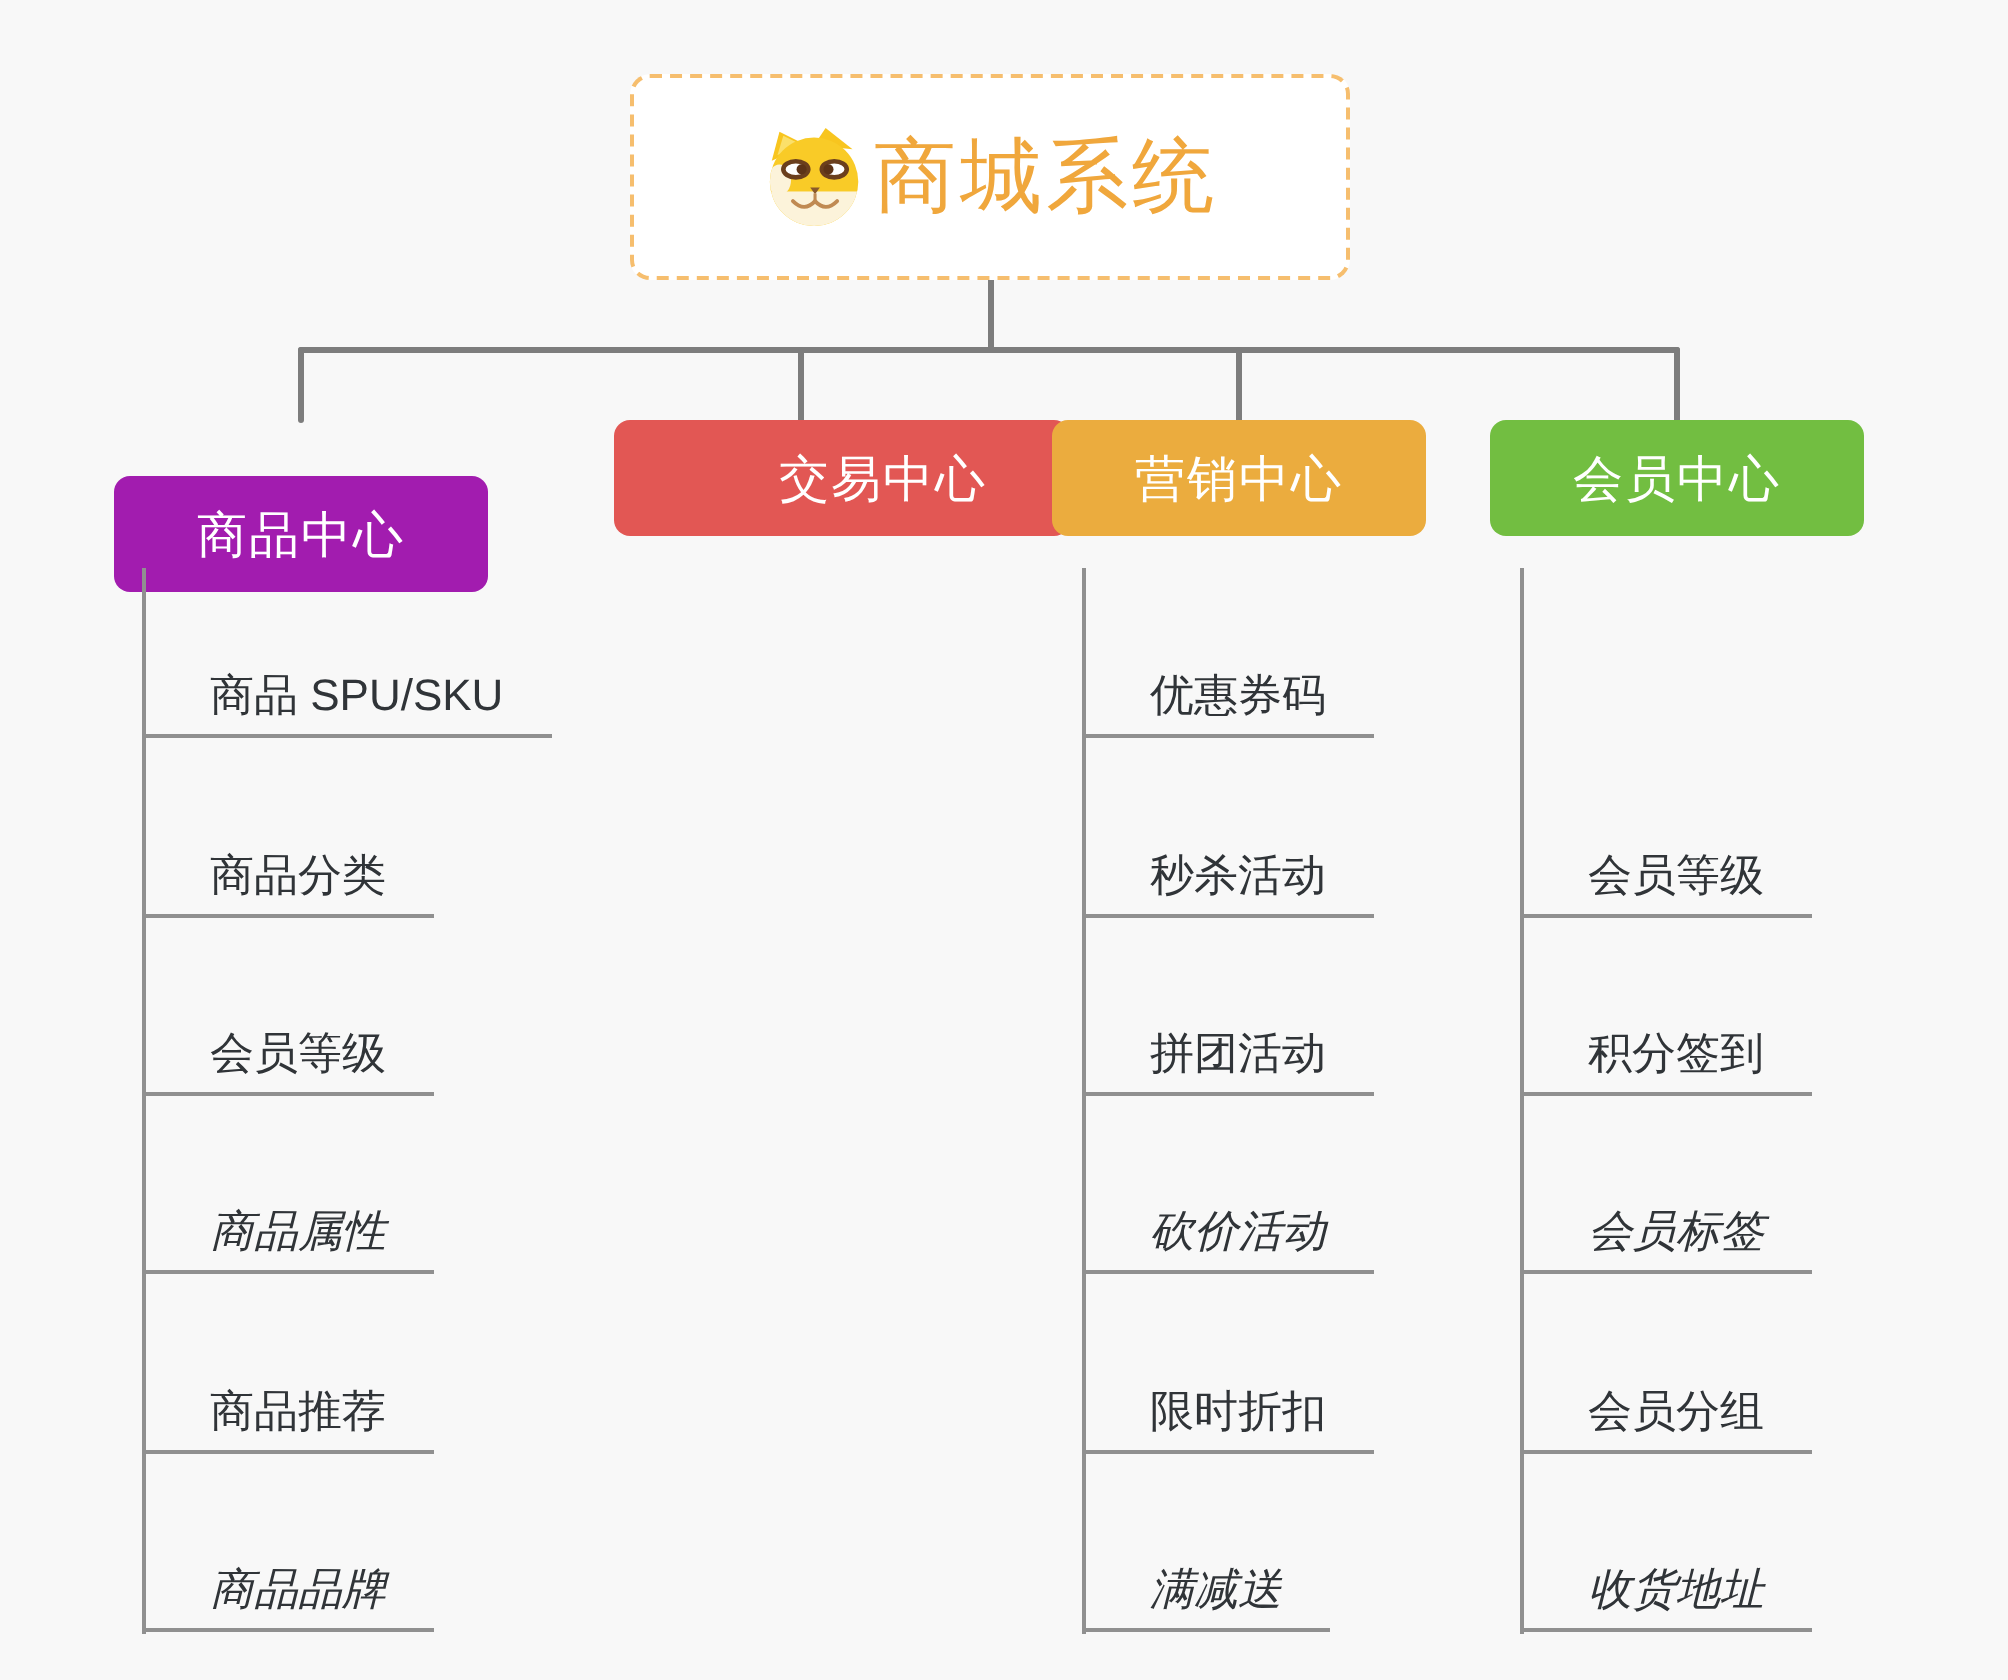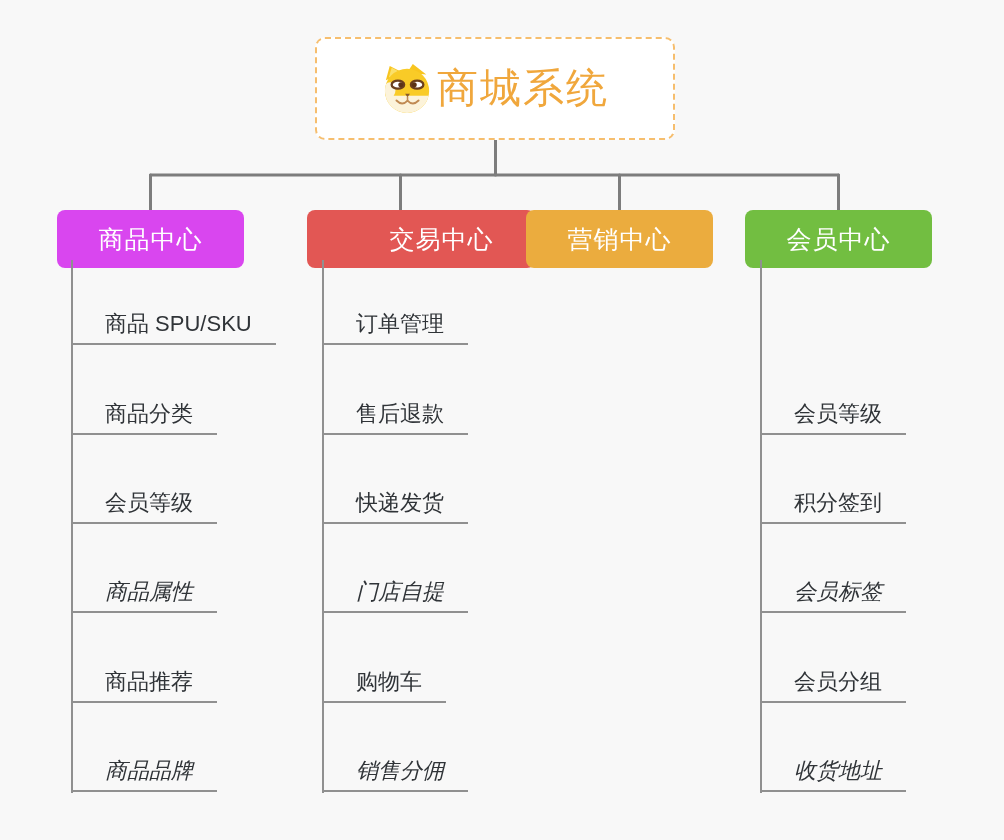--- a/index.html
+++ b/index.html
@@ -23,21 +23,21 @@
   
   .branch{
     position:absolute;top:210px;width:187px;height:58px;
     border-radius:8px;display:flex;align-items:center;justify-content:center;
     color:#FFFFFF;font-size:25px;letter-spacing:1px;cursor:default;
   }
   .branch--1{left:57px;}  .branch--2{left:307px;padding-left:41px;}
   .branch--3{left:526px;} .branch--4{left:745px;}
 
   
-  .col{position:absolute;top:260px;width:240px;height:534px;}
+  .col{position:absolute;top:284px;width:240px;height:534px;}
   .col--1{left:71px;} .col--2{left:322px;} .col--3{left:541px;} .col--4{left:760px;}
   .trunk{position:absolute;left:0;top:0;width:2px;height:533px;background:#909090;}
   .child{
     position:absolute;left:0;white-space:nowrap;
     padding:0 24px 6px 34px;border-bottom:2px solid #909090;
     font-size:22px;line-height:27px;color:#303438;
   }
   .child.r1{top:50px;} .child.r2{top:140px;} .child.r3{top:229px;}
   .child.r4{top:318px;font-style:italic;} .child.r5{top:408px;} .child.r6{top:497px;font-style:italic;}
 </style>
@@ -76,21 +76,21 @@
         <ellipse cx="37.5" cy="21.5" rx="6.5" ry="4.2" fill="#FFFFFF" stroke="#6B3F1D" stroke-width="2.4"></ellipse>
         <circle cx="34.5" cy="21.5" r="2.6" fill="#5C3317"></circle>
         <path d="M25 31 L30 31 L27.5 34.5 Z" fill="#8A5A2B"></path>
         <path d="M27.5 34 L27.5 38" stroke="#C08A52" stroke-width="1.6" fill="none"></path>
         <path d="M16 38 Q22 44 27.5 38 Q33 44 39 38" stroke="#C08A52" stroke-width="2" fill="none" stroke-linecap="round"></path>
       </svg>
     </span>
     <span class="root-title" style="color: rgb(240, 167, 60);">商城系统</span>
   </div>
 
-  <div class="branch branch--1" style="background-color: #d946ef;">
+  <div class="branch branch--1" style="background-color: #a21caf; margin-top: 28px;">
     <span>商品中心</span>
   </div>
   <div class="branch branch--2" style="background-color: rgb(226, 87, 84);">
     <span>交易中心</span>
   </div>
   <div class="branch branch--3" style="background-color: rgb(235, 172, 62);">
     <span>营销中心</span>
   </div>
   <div class="branch branch--4" style="background-color: rgb(114, 190, 65);">
     <span>会员中心</span>
@@ -99,30 +99,30 @@
   <div class="col col--1">
     <div class="trunk"></div>
     <div class="child r1">商品 SPU/SKU</div>
     <div class="child r2">商品分类</div>
     <div class="child r3">会员等级</div>
     <div class="child r4">商品属性</div>
     <div class="child r5">商品推荐</div>
     <div class="child r6">商品品牌</div>
   </div>
 
-  <div class="col col--2">
+
+  <div class="col col--3">
     <div class="trunk"></div>
-    <div class="child r1">订单管理</div>
-    <div class="child r2">售后退款</div>
-    <div class="child r3">快递发货</div>
-    <div class="child r4">门店自提</div>
-    <div class="child r5">购物车</div>
-    <div class="child r6">销售分佣</div>
+    <div class="child r1">优惠券码</div>
+    <div class="child r2">秒杀活动</div>
+    <div class="child r3">拼团活动</div>
+    <div class="child r4">砍价活动</div>
+    <div class="child r5">限时折扣</div>
+    <div class="child r6">满减送</div>
   </div>
-
 
   <div class="col col--4">
     <div class="trunk"></div>
     <div class="child r2">会员等级</div>
     <div class="child r3">积分签到</div>
     <div class="child r4">会员标签</div>
     <div class="child r5">会员分组</div>
     <div class="child r6">收货地址</div>
   </div>
 

